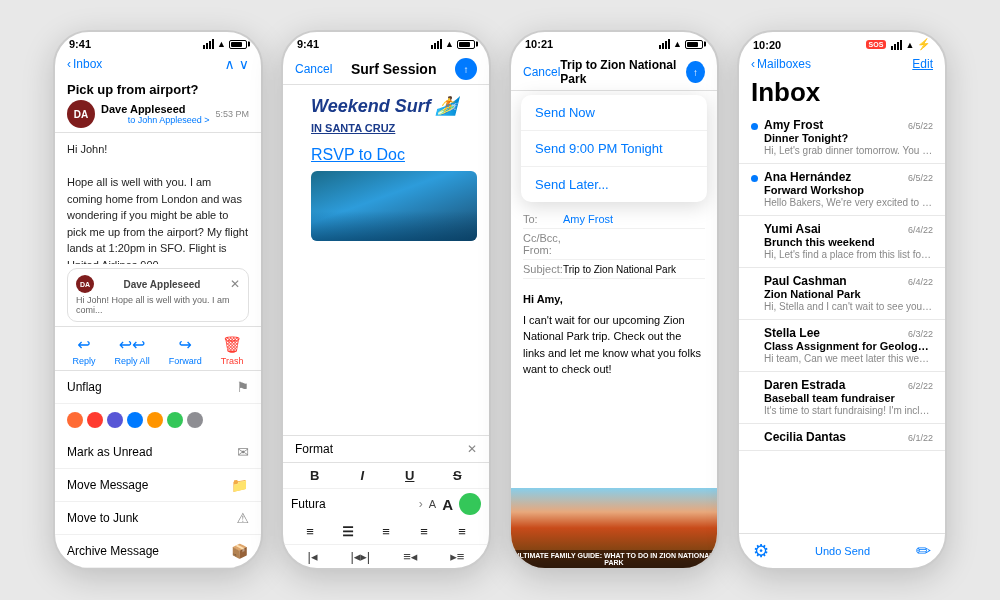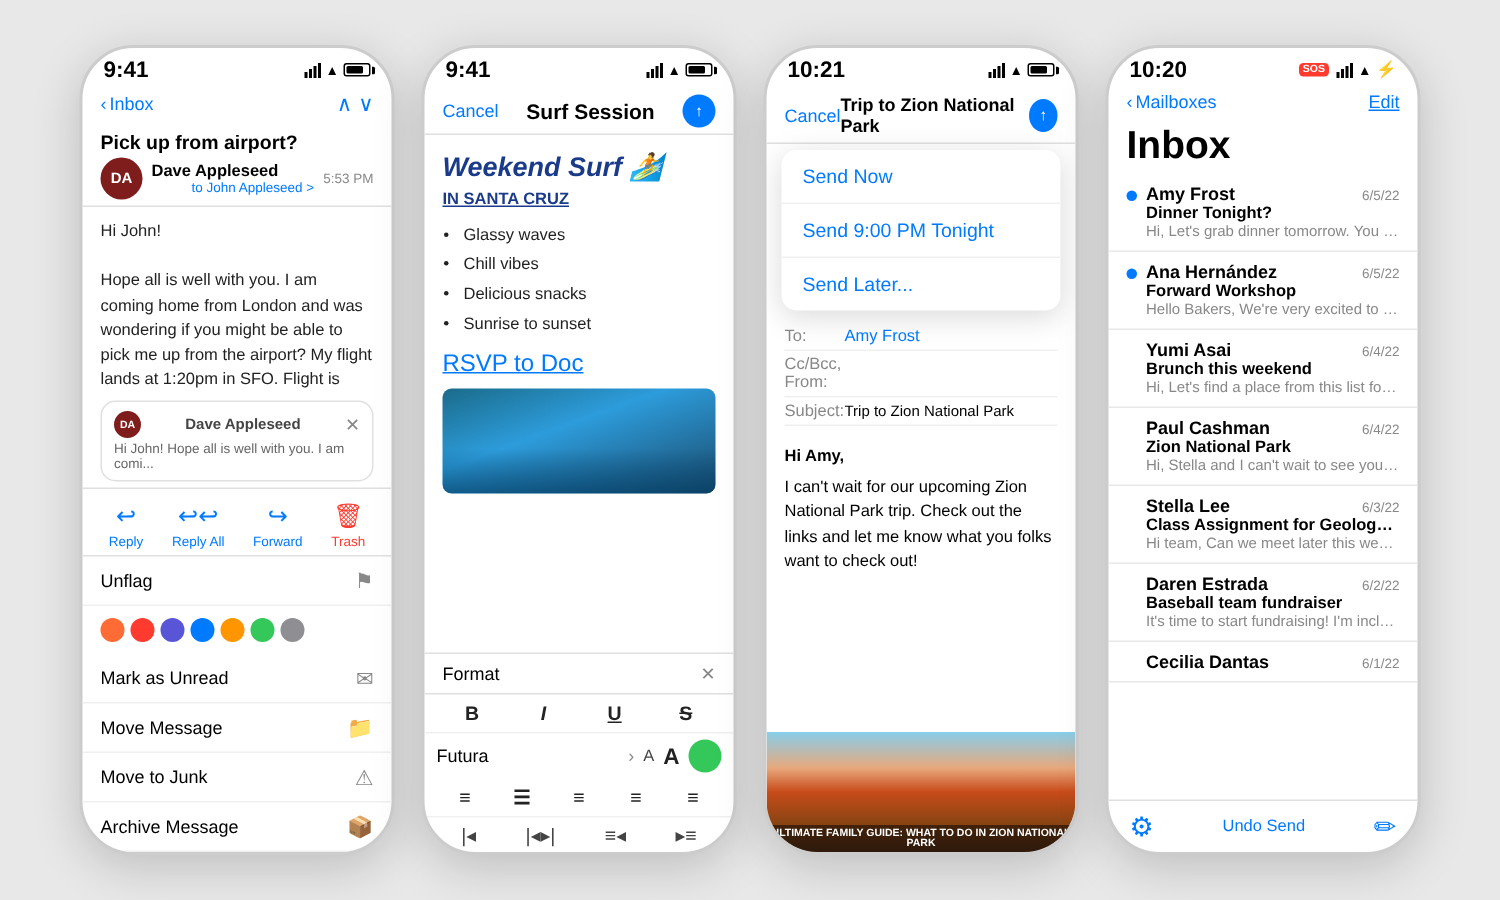--- a/index.html
+++ b/index.html
@@ -32,21 +32,21 @@
     .status-bar {
       display: flex;
       justify-content: space-between;
       align-items: center;
       padding: 6px 14px 4px;
       font-size: 10px;
       font-weight: 600;
       color: #000;
       flex-shrink: 0;
     }
-    .status-bar .time { font-size: 15px; font-weight: 700; }
+    .status-bar .time { font-size: 11px; font-weight: 700; }
     .status-icons { display: flex; gap: 3px; align-items: center; }
     .signal-bars { display: flex; gap: 1px; align-items: flex-end; }
     .signal-bars span { display: block; background: #000; width: 2px; }
     .signal-bars span:nth-child(1) { height: 4px; }
     .signal-bars span:nth-child(2) { height: 6px; }
     .signal-bars span:nth-child(3) { height: 8px; }
     .signal-bars span:nth-child(4) { height: 10px; }
     .wifi-icon { font-size: 9px; }
     .battery { width: 18px; height: 9px; border: 1.5px solid #000; border-radius: 2px; position: relative; display: flex; align-items: center; padding: 1px; }
     .battery::after { content:''; position: absolute; right: -4px; top: 50%; transform: translateY(-50%); width: 2px; height: 5px; background: #000; border-radius: 0 1px 1px 0; }
@@ -121,21 +121,21 @@
       align-items: center;
       justify-content: space-between;
       padding: 4px 12px 4px;
       border-bottom: 1px solid #e0e0e0;
       flex-shrink: 0;
     }
     .cancel-btn { color: #007aff; font-size: 12px; }
     .compose-title { font-size: 14px; font-weight: 600; color: #000; }
     .send-circle { width: 22px; height: 22px; border-radius: 50%; background: #007aff; display: flex; align-items: center; justify-content: center; color: white; font-size: 10px; }
 
-    .compose-body { flex: 1; overflow: hidden; }
+    .compose-body { flex: 1; overflow: hidden; margin-left: 16px; }
     .rich-content { padding: 8px 12px; font-size: 11px; line-height: 1.5; }
     .rich-title { font-size: 18px; font-weight: 800; color: #1a3a8a; font-style: italic; }
     .rich-subtitle { font-size: 11px; font-weight: 700; color: #1a3a8a; text-decoration: underline; margin-bottom: 6px; }
     .bullet-list { margin-left: 14px; font-size: 11px; color: #222; line-height: 1.8; }
     .rsvp-link { color: #007aff; font-size: 16px; text-decoration: underline; margin: 4px 0; }
     .surf-image { width: 100%; height: 70px; background: linear-gradient(160deg, #1a6b8a 0%, #2d9cdb 40%, #1a4a6b 100%); border-radius: 6px; margin-top: 4px; overflow: hidden; position: relative; }
     .surf-image-overlay { position: absolute; bottom: 0; left: 0; right: 0; height: 30px; background: linear-gradient(to top, rgba(0,60,100,0.6), transparent); }
 
     .format-bar {
       border-top: 1px solid #e0e0e0;
@@ -353,26 +353,20 @@
   </div>
   <div class="compose-nav">
     <span class="cancel-btn">Cancel</span>
     <span class="compose-title">Surf Session</span>
     <div class="send-circle">↑</div>
   </div>
   <div class="compose-body">
     <div class="rich-content">
       <div class="rich-title">Weekend Surf 🏄</div>
       <div class="rich-subtitle">IN SANTA CRUZ</div>
-      <ul class="bullet-list">
-        <li>Glassy waves</li>
-        <li>Chill vibes</li>
-        <li>Delicious snacks</li>
-        <li>Sunrise to sunset</li>
-      </ul>
       <p class="rsvp-link">RSVP to Doc</p>
       <div class="surf-image">
         <div class="surf-image-overlay"></div>
       </div>
     </div>
   </div>
   <div class="format-bar">
     <div class="format-header">
       <span>Format</span>
       <span style="color:#888;">✕</span>

